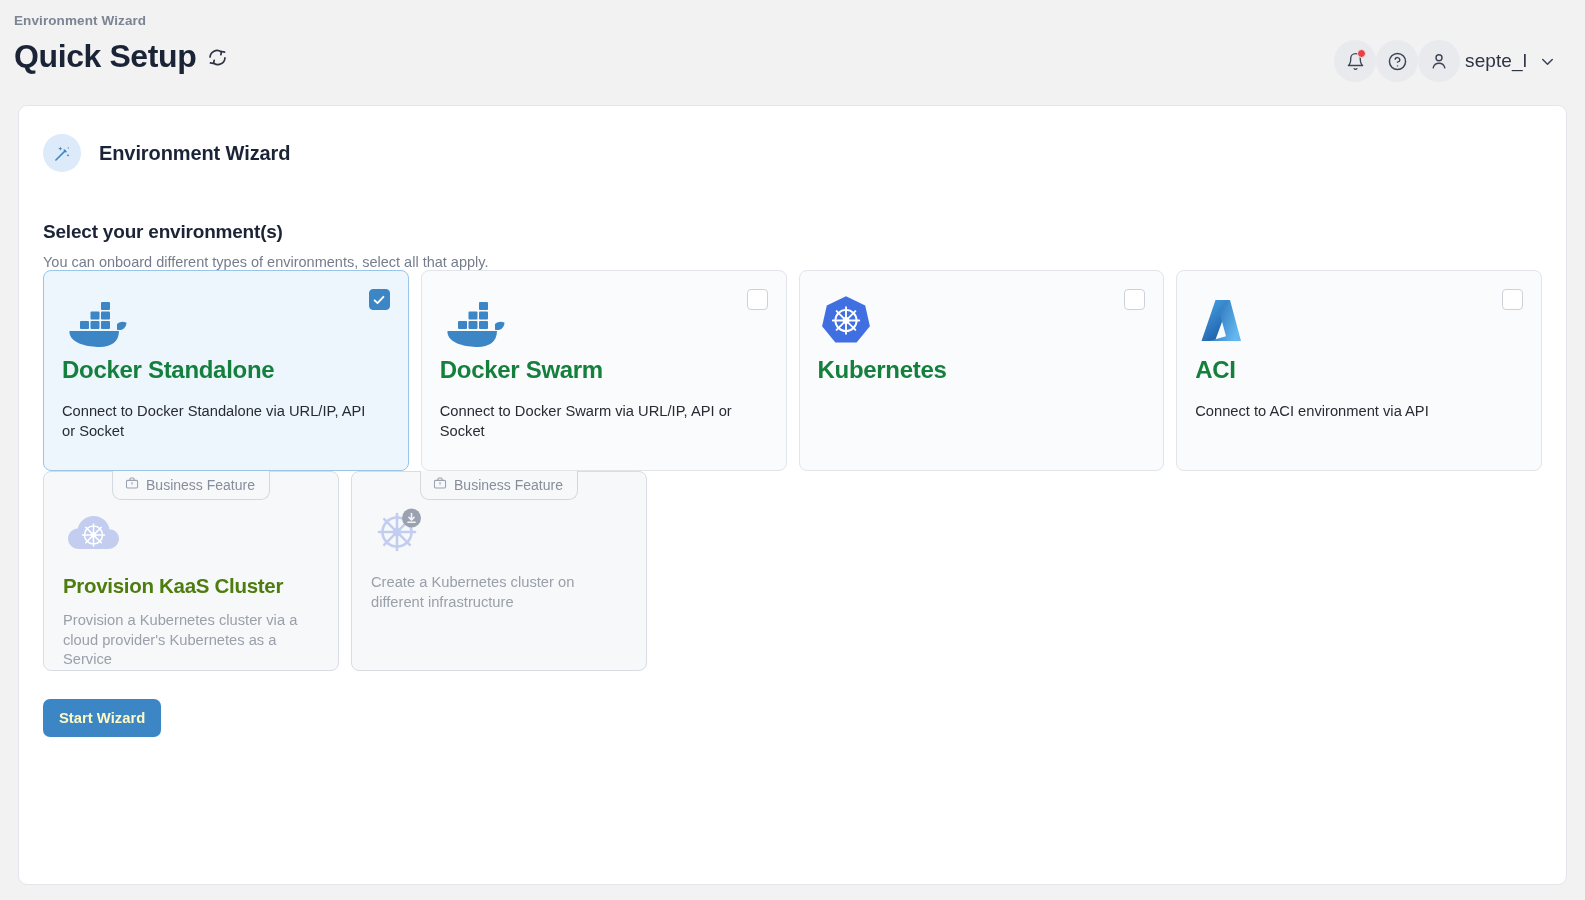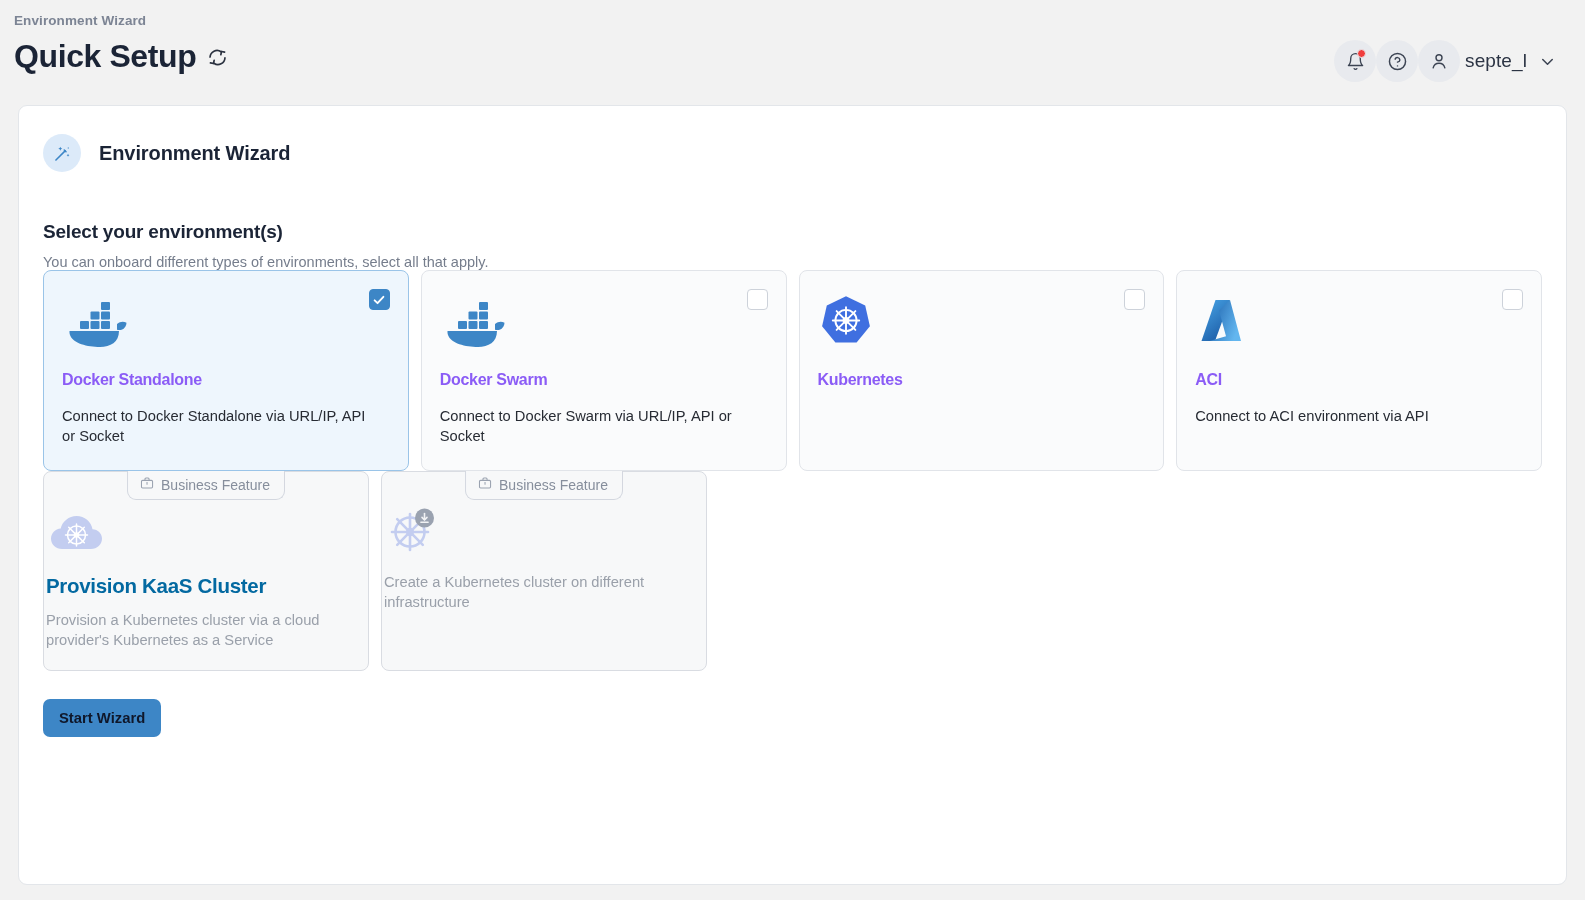--- a/index.html
+++ b/index.html
@@ -77,56 +77,56 @@
     position: absolute; top: 18px; right: 18px;
     width: 21px; height: 21px; border-radius: 4px;
     background: #fff; border: 1.5px solid #cdd2da;
   }
   .card-check.on {
     background: #3d86c6; border: 1.5px solid #3d86c6;
     display: flex; align-items: center; justify-content: center;
   }
   .card-logo { height: 56px; display: flex; align-items: center; }
   .card-title {
-    font-size: 16px; font-weight: 700; color: #8b5cf6;
-    margin-top: 22px; letter-spacing: -.3px;
+    font-size: 24px; font-weight: 700; color: #15803d;
+    margin-top: 7px; letter-spacing: -.3px;
   }
   .card-desc {
     font-size: 14.7px; color: #272b33; margin-top: 18px; line-height: 1.34;
     max-width: 318px;
   }
 
   
   .new-card {
-    width: 326px; height: 200px;
+    width: 296px; height: 200px;
     border: 1px solid #d9dce2; border-radius: 8px;
-    background: #f7f8f9; position: relative; padding: 30px 18px 0 2px;
+    background: #f7f8f9; position: relative; padding: 30px 18px 0 19px;
     cursor: default;
   }
   .biz-badge {
     position: absolute; top: -1px; left: 50%; transform: translateX(-50%);
     border: 1px solid #d3d7df; border-top: none;
     border-radius: 0 0 9px 9px; background: #f7f8f9;
     padding: 5px 14px 6px 12px;
     display: flex; align-items: center; gap: 7px;
     font-size: 14px; color: #868e9c; white-space: nowrap;
   }
   .new-logo { height: 58px; display: flex; align-items: flex-start; position: relative; }
   .new-title {
-    font-size: 20.5px; font-weight: 700; color: #0369a1;
+    font-size: 20.5px; font-weight: 700; color: #4d7c0f;
     margin-top: 14px; letter-spacing: -.3px;
   }
   .new-desc {
     font-size: 14.7px; color: #9aa0aa; margin-top: 13px; line-height: 1.34;
     max-width: 320px;
   }
 
   
   .start-btn {
-    margin-top: 28px; background: #3d86c6; color: #0f172a;
+    margin-top: 28px; background: #3d86c6; color: #fef9c3;
     border: none; border-radius: 7px; padding: 11px 16px;
     font-size: 14.8px; font-weight: 600; cursor: pointer;
     font-family: "Liberation Sans", sans-serif;
   }
 </style>
 </head>
 <body>
 
 <div class="topbar">
   <div class="breadcrumb">Environment Wizard</div>

